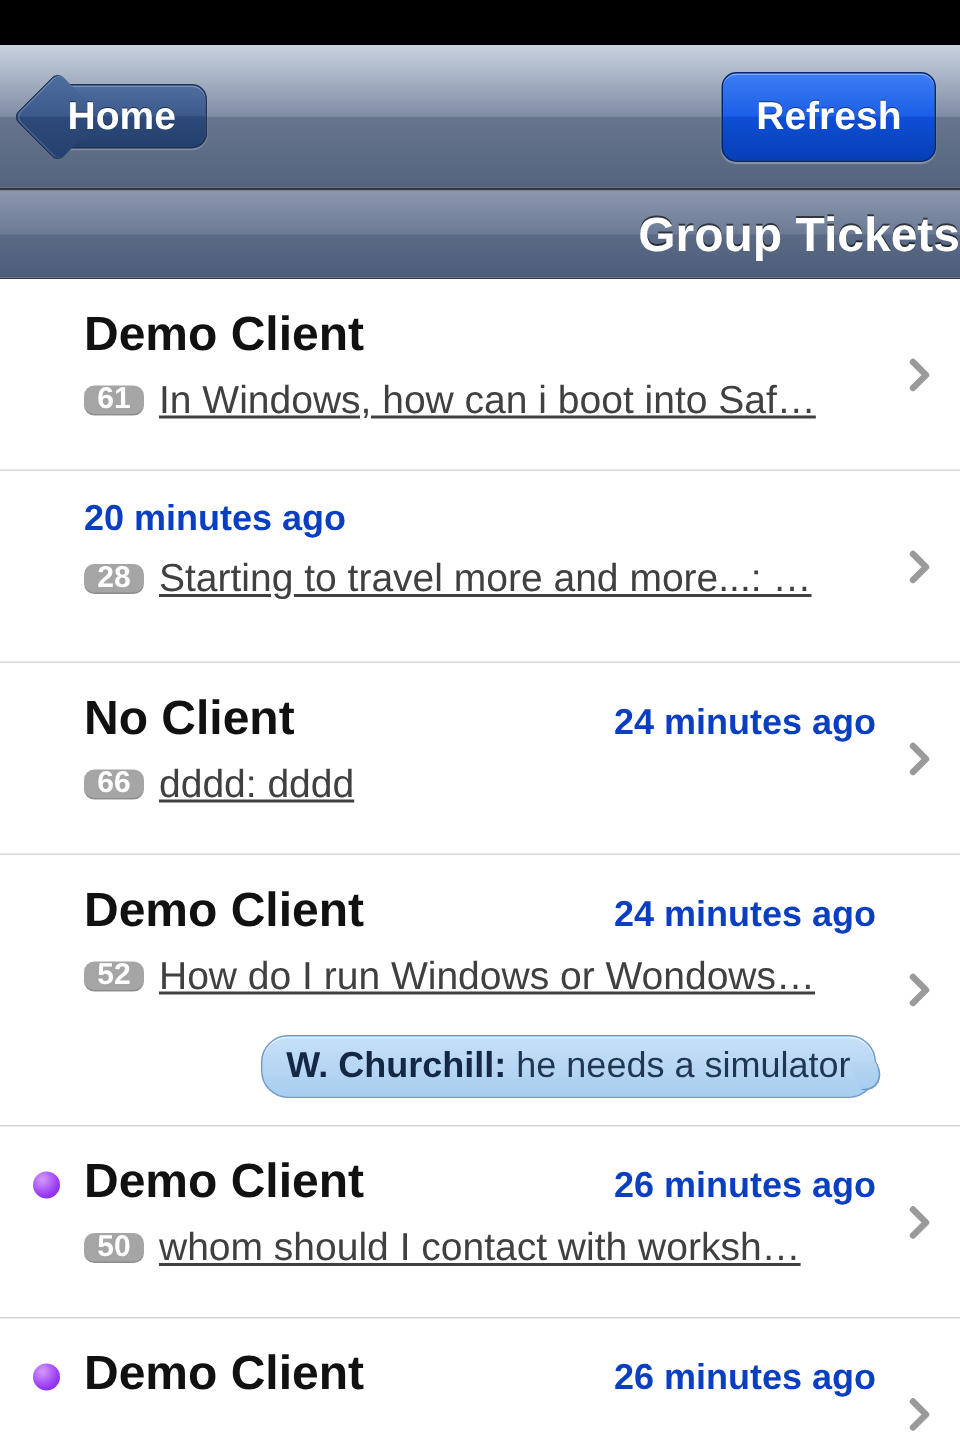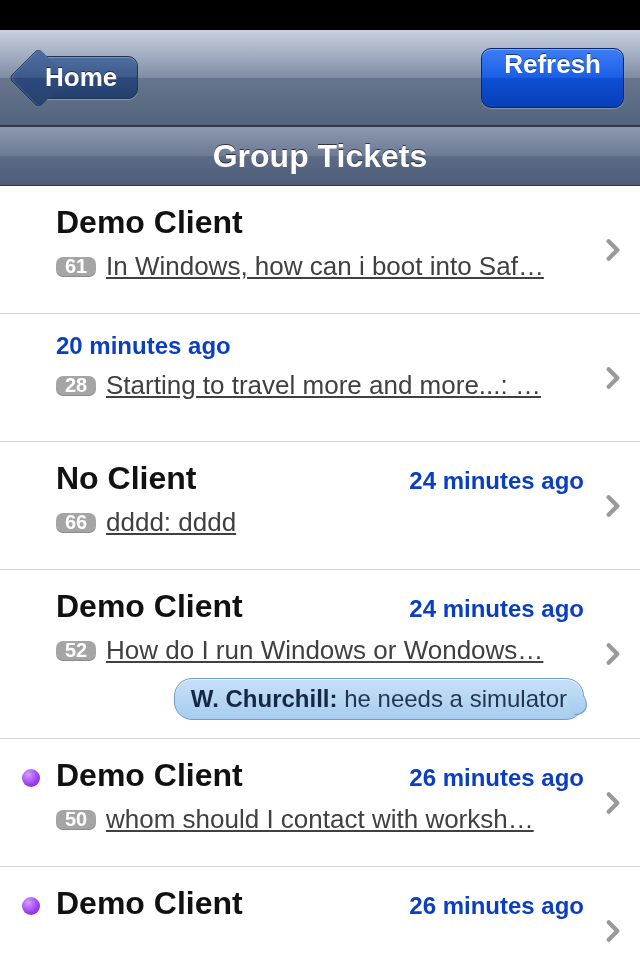--- a/index.html
+++ b/index.html
@@ -89,38 +89,39 @@
     background: linear-gradient(to bottom, #c7cfdc 0%, #9aa6ba 49%, #7d8aa2 50%, #6a7992 100%);
     color: #fff;
   }
 
   .spacer { flex: 1; }
 
   .refresh-btn {
     height: 60px;
     padding: 0 22px;
     display: flex;
+    align-items: center;
     color: #fff;
     font-size: 26px;
     font-weight: bold;
     text-shadow: 0 -1px 0 rgba(0,0,0,.5);
     background: linear-gradient(to bottom, #3d7df5 0%, #1b5fe6 49%, #0e4fd6 50%, #073fb6 100%);
     border: 1px solid #04286f;
     border-radius: 10px;
     box-shadow: inset 0 1px 0 rgba(255,255,255,.35), 0 1px 1px rgba(255,255,255,.3);
   }
 
   .section-header {
     height: 60px;
     background: linear-gradient(to bottom, #8b98af 0%, #6c7a94 50%, #5b6a85 51%, #4d5c78 100%);
     border-top: 1px solid #333a48;
     border-bottom: 1px solid #333a48;
     display: flex;
     align-items: center;
-    justify-content: center;
+    justify-content: flex-end;
     color: #fff;
     font-size: 32px;
     font-weight: bold;
     text-shadow: 0 -1px 0 rgba(0,0,0,.6);
   }
 
   .list { }
   .row {
     position: relative;
     padding: 18px 56px 18px 56px;
@@ -189,21 +190,21 @@
   }
   .chevron {
     position: absolute;
     right: 14px;
     top: 50%;
     transform: translateY(-50%);
     color: #9a9a9a;
   }
   .chevron svg { width: 26px; height: 26px; display: block; }
 
-  .bubble-wrap { display: flex; justify-content: flex-end; margin-top: 12px; }
+  .bubble-wrap { display: flex; justify-content: flex-end; margin-top: 24px; }
   .bubble {
     position: relative;
     background: linear-gradient(to bottom, #c7e0f8 0%, #a7cdef 100%);
     border: 1px solid #6f9bc8;
     border-radius: 18px;
     padding: 6px 16px;
     font-size: 24px;
     color: #1f3550;
     box-shadow: inset 0 1px 0 rgba(255,255,255,.6);
     max-width: 440px;

